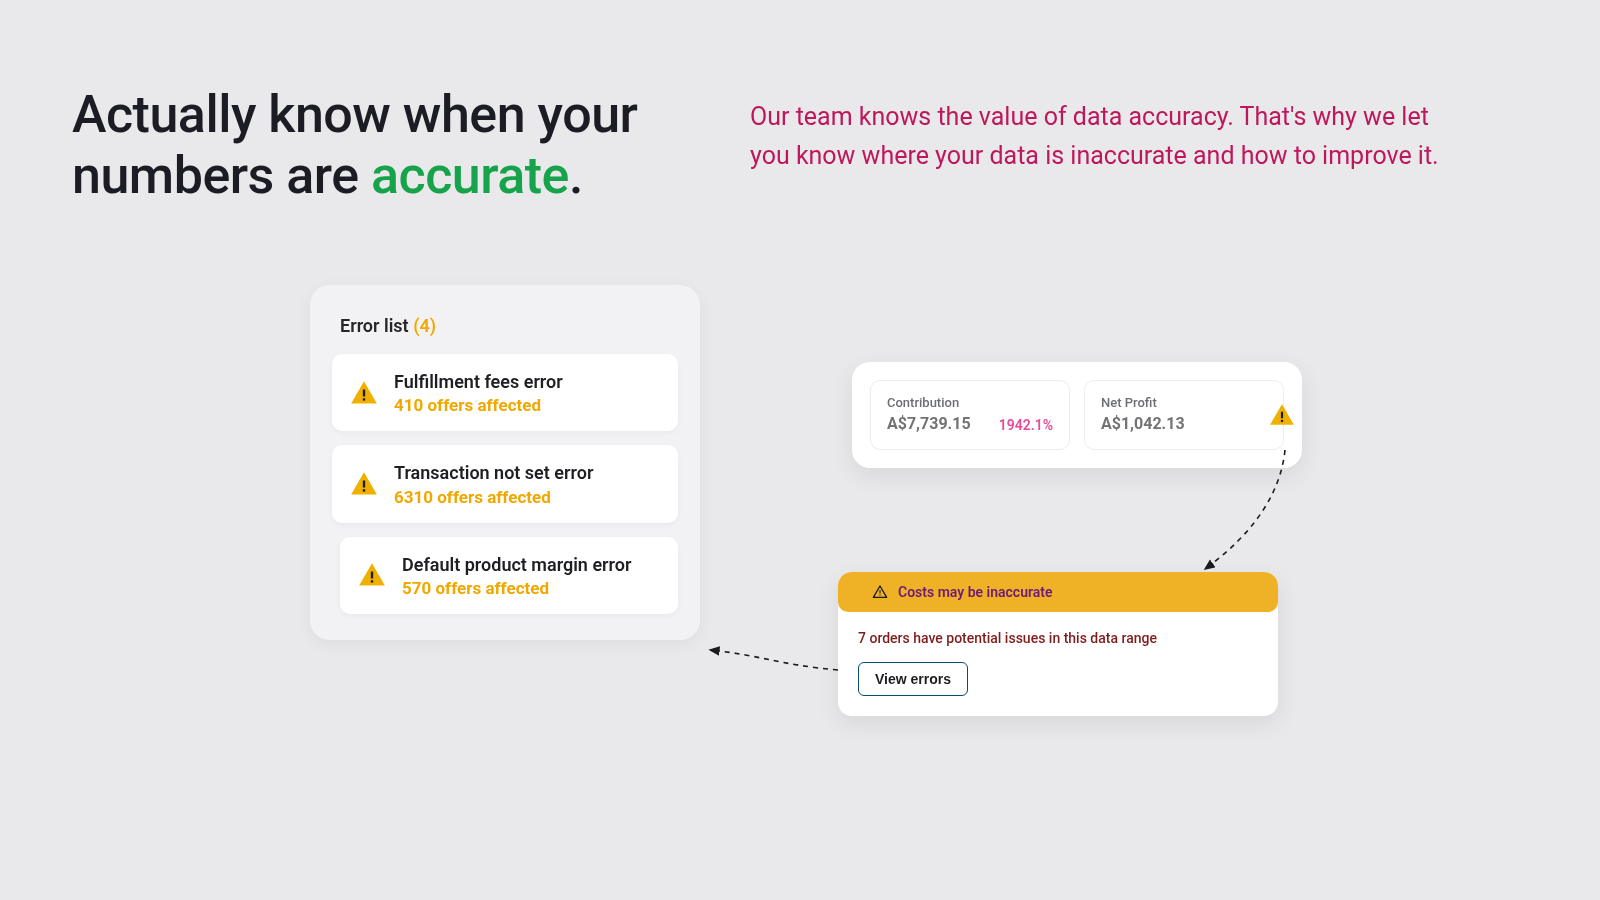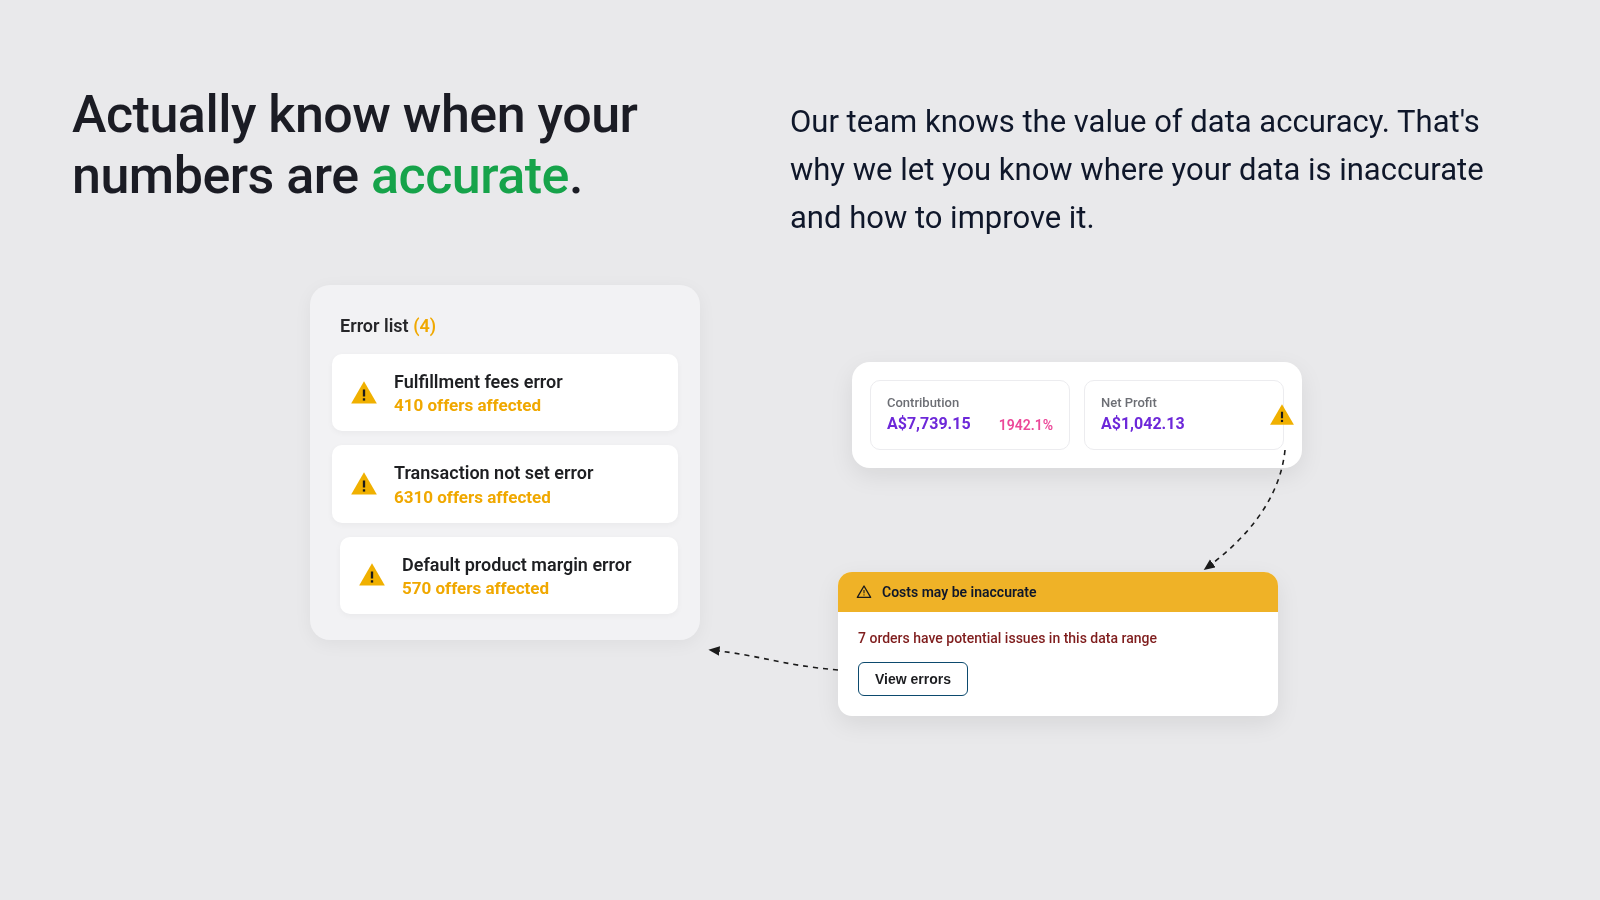--- a/index.html
+++ b/index.html
@@ -22,25 +22,25 @@
     font-size: 52px;
     line-height: 1.18;
     font-weight: 500;
     letter-spacing: -0.5px;
     color: #1b1c24;
   }
   .hero h1 .accent { color: #16a34a; }
 
   .subcopy {
     position: absolute;
-    left: 790px;
+    left: 750px;
     top: 98px;
     width: 720px;
-    color: #0f172a;
-    font-size: 31px;
+    color: #be185d;
+    font-size: 25px;
     line-height: 1.55;
     font-weight: 400;
   }
 
   
   .error-panel {
     position: absolute;
     left: 310px;
     top: 285px;
     width: 390px;
@@ -107,21 +107,21 @@
     background: #fff;
   }
   .stat-label {
     font-size: 13px;
     color: #6c6e74;
     font-weight: 500;
   }
   .stat-value {
     font-size: 16px;
     font-weight: 700;
-    color: #6d28d9;
+    color: #737373;
     margin-top: 4px;
   }
   .stat-pct {
     position: absolute;
     right: 16px;
     bottom: 16px;
     font-size: 14px;
     font-weight: 600;
     color: #ec4899;
   }
@@ -140,27 +140,28 @@
     left: 838px;
     top: 572px;
     width: 440px;
     background: #ffffff;
     border-radius: 14px;
     overflow: hidden;
     box-shadow: 0 8px 24px rgba(0,0,0,0.08);
   }
   .notice-header {
     background: #efb227;
-    color: #0f172a;
+    color: #701a75;
     display: flex;
     align-items: center;
     gap: 10px;
-    padding: 12px 18px;
-    font-size: 14px;
-    font-weight: 600;
+    padding: 12px 34px;
+    font-size: 14px;
+    font-weight: 600;
+    border-radius: 10px;
   }
   .notice-header svg { width: 16px; height: 16px; }
   .notice-body {
     padding: 18px 20px 20px;
   }
   .notice-text {
     font-size: 14px;
     color: #7f1d1d;
     font-weight: 500;
   }

